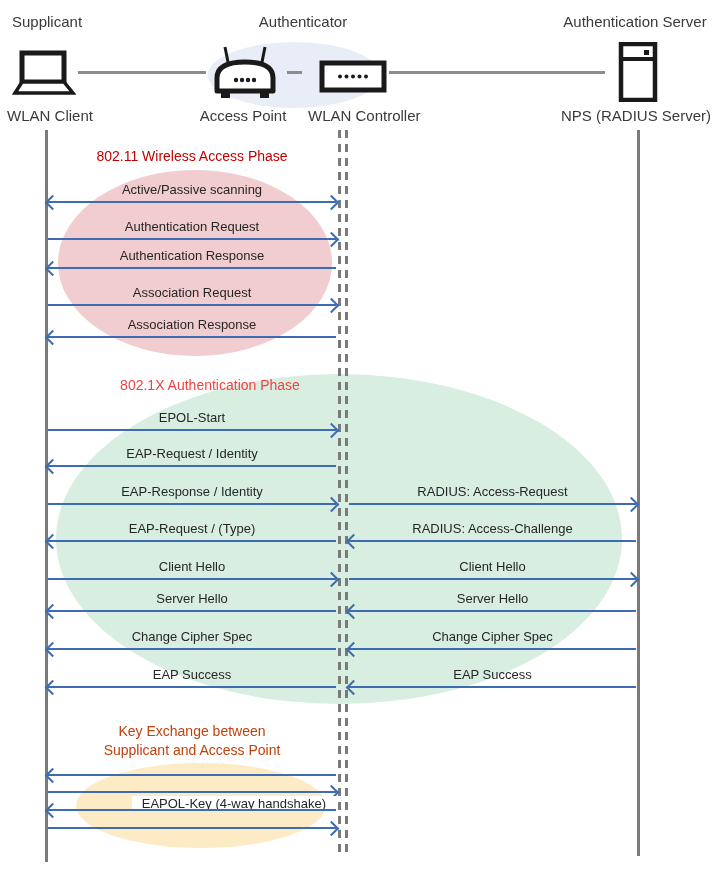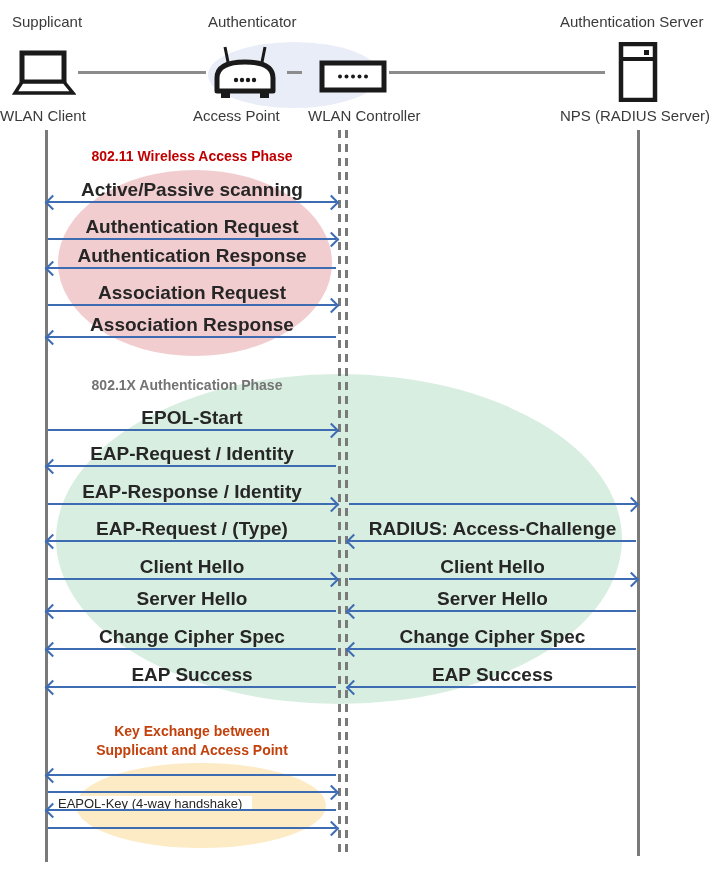--- a/index.html
+++ b/index.html
@@ -10,42 +10,42 @@
     --head:#3a3a3a;
     --ink:#1a1a1a;
   }
   html,body{margin:0;padding:0;background:#fff;}
   .canvas{
     position:relative;width:713px;height:875px;background:#fff;
     font-family:"Liberation Sans",sans-serif;overflow:hidden;
   }
   .role{position:absolute;font-size:15px;color:var(--head);white-space:nowrap;}
   .dev{position:absolute;font-size:15px;color:var(--head);white-space:nowrap;}
-  .center{}
+  .center{text-align:center;}
   .ellipse{position:absolute;border-radius:50%;}
   .hline{position:absolute;height:3px;background:var(--hline);}
   .lifeline{position:absolute;width:3px;background:var(--lifeline);}
   .lifeline.dashed{
     background:repeating-linear-gradient(to bottom,var(--lifeline) 0 8px,transparent 8px 14px);
   }
-  .phase-title{position:absolute;font-size:14px;text-align:center;line-height:19px;white-space:nowrap;font-weight:bold;}
+  .phase-title{position:absolute;font-size:14px;text-align:center;line-height:19px;white-space:nowrap;}
   .msg{position:absolute;height:21px;}
   .msg .t{
     position:absolute;left:0;right:0;top:0;height:16px;line-height:16px;
-    text-align:center;font-size:19px;color:var(--txt);white-space:nowrap;font-weight:bold;
+    text-align:center;font-size:13px;color:var(--txt);white-space:nowrap;
   }
   .ln{position:absolute;height:2px;background:var(--blue);}
   .msg .ln{left:0;right:0;bottom:0;}
   .ln::before,.ln::after{
     position:absolute;width:9px;height:9px;transform:rotate(45deg);
     border:0 solid var(--blue);
   }
   .ln.r::after{content:"";right:-1px;top:-4px;border-top-width:2px;border-right-width:2px;}
   .ln.l::before{content:"";left:-1px;top:-4px;border-bottom-width:2px;border-left-width:2px;}
-  .kx{position:absolute;left:48px;width:288px;top:794px;text-align:left;height:15px;}
+  .kx{position:absolute;left:48px;width:288px;top:794px;text-align:right;height:15px;}
   .kx span{
     display:inline-block;background:#fff;padding:0 10px;font-size:13px;
     line-height:15px;color:var(--txt);white-space:nowrap;
   }
   svg{position:absolute;display:block;}
 </style>
 </head>
 <body>
 
 <div class="canvas">
@@ -97,21 +97,21 @@
   <div class="ellipse" style="left:58px;top:170px;width:274px;height:186px;background:#F2CDCF"></div>
   <div class="ellipse" style="left:56px;top:374px;width:566px;height:330px;background:#D8EEE1"></div>
   <div class="ellipse" style="left:76px;top:763px;width:250px;height:85px;background:#FCEBC4"></div>
 
   <div class="lifeline" style="left:45px;top:130px;height:732px"></div>
   <div class="lifeline dashed" style="left:338px;top:130px;height:722px"></div>
   <div class="lifeline dashed" style="left:345px;top:130px;height:722px"></div>
   <div class="lifeline" style="left:637px;top:130px;height:726px"></div>
 
   <div class="phase-title" style="left:48px;top:147px;width:288px;color:#C00000">802.11 Wireless Access Phase</div>
-  <div class="phase-title" style="left:37px;top:376px;width:300px;color:#737373">802.1X Authentication Phase</div>
+  <div class="phase-title" style="left:60px;top:376px;width:300px;color:#ef4444">802.1X Authentication Phase</div>
   <div class="phase-title" style="left:48px;top:722px;width:288px;color:#c2410c">
     <div>Key Exchange between</div>
     <div>Supplicant and Access Point</div>
   </div>
 
   <div class="msg" style="left:48px;width:288px;top:182px">
     <div class="t">Active/Passive scanning</div>
       <div class="ln l r"></div>
   </div>
   <div class="msg" style="left:48px;width:288px;top:219px">
@@ -158,20 +158,21 @@
   <div class="msg" style="left:48px;width:288px;top:629px">
     <div class="t">Change Cipher Spec</div>
       <div class="ln l"></div>
   </div>
   <div class="msg" style="left:48px;width:288px;top:667px">
     <div class="t">EAP Success</div>
       <div class="ln l"></div>
   </div>
 
   <div class="msg" style="left:349px;width:287px;top:484px">
+    <div class="t">RADIUS: Access-Request</div>
       <div class="ln r"></div>
   </div>
   <div class="msg" style="left:349px;width:287px;top:521px">
     <div class="t">RADIUS: Access-Challenge</div>
       <div class="ln l"></div>
   </div>
   <div class="msg" style="left:349px;width:287px;top:559px">
     <div class="t">Client Hello</div>
       <div class="ln r"></div>
   </div>

